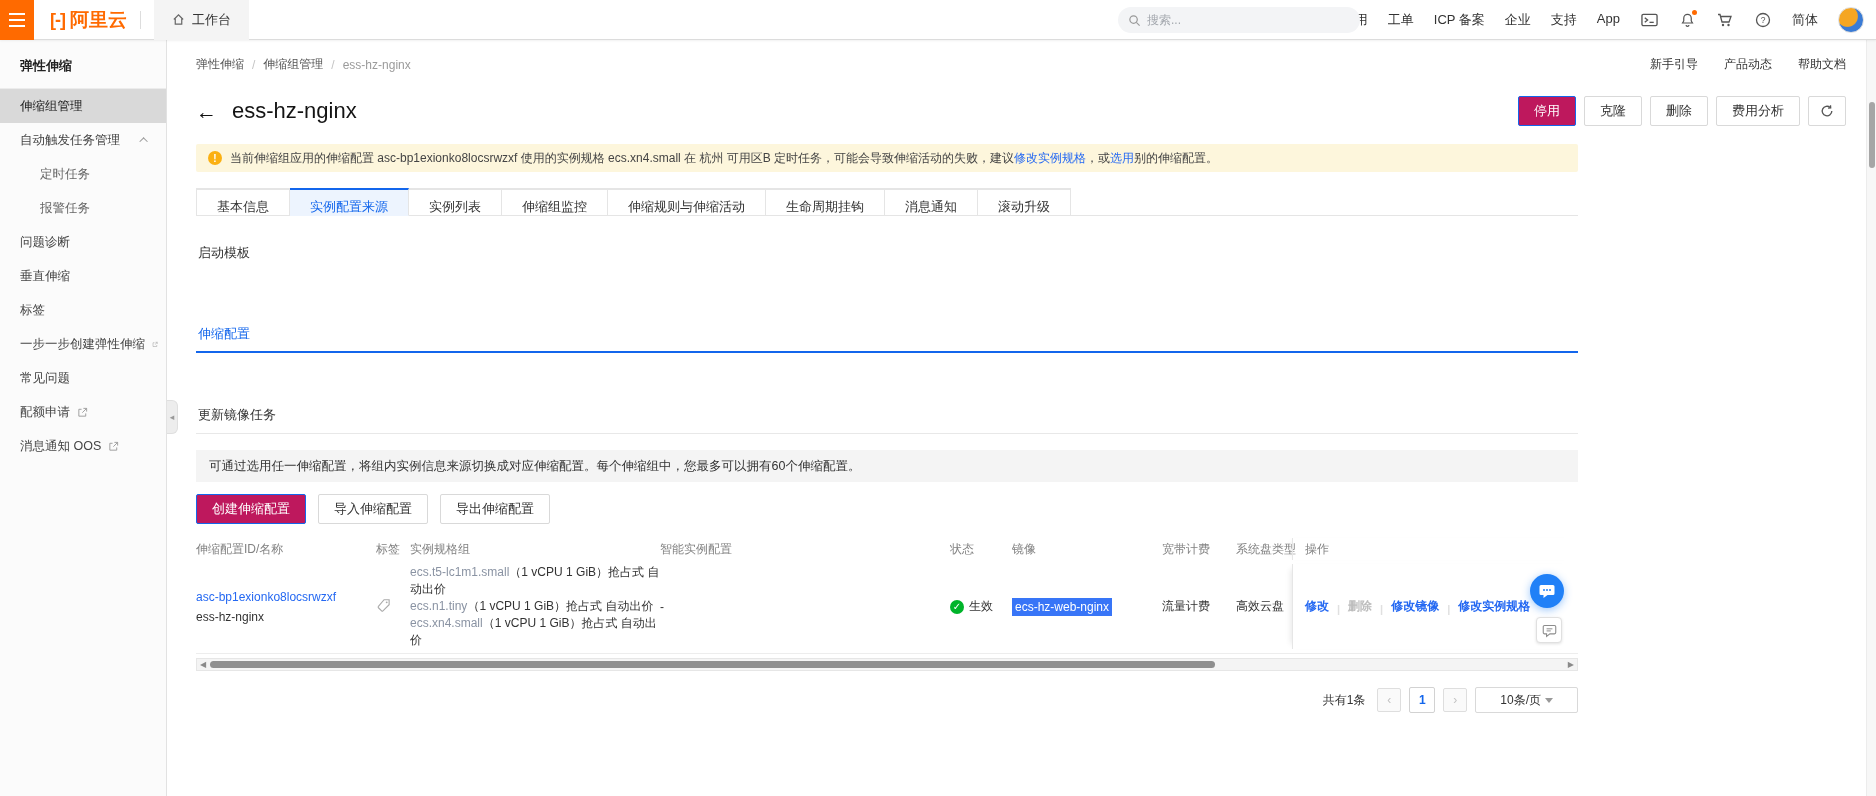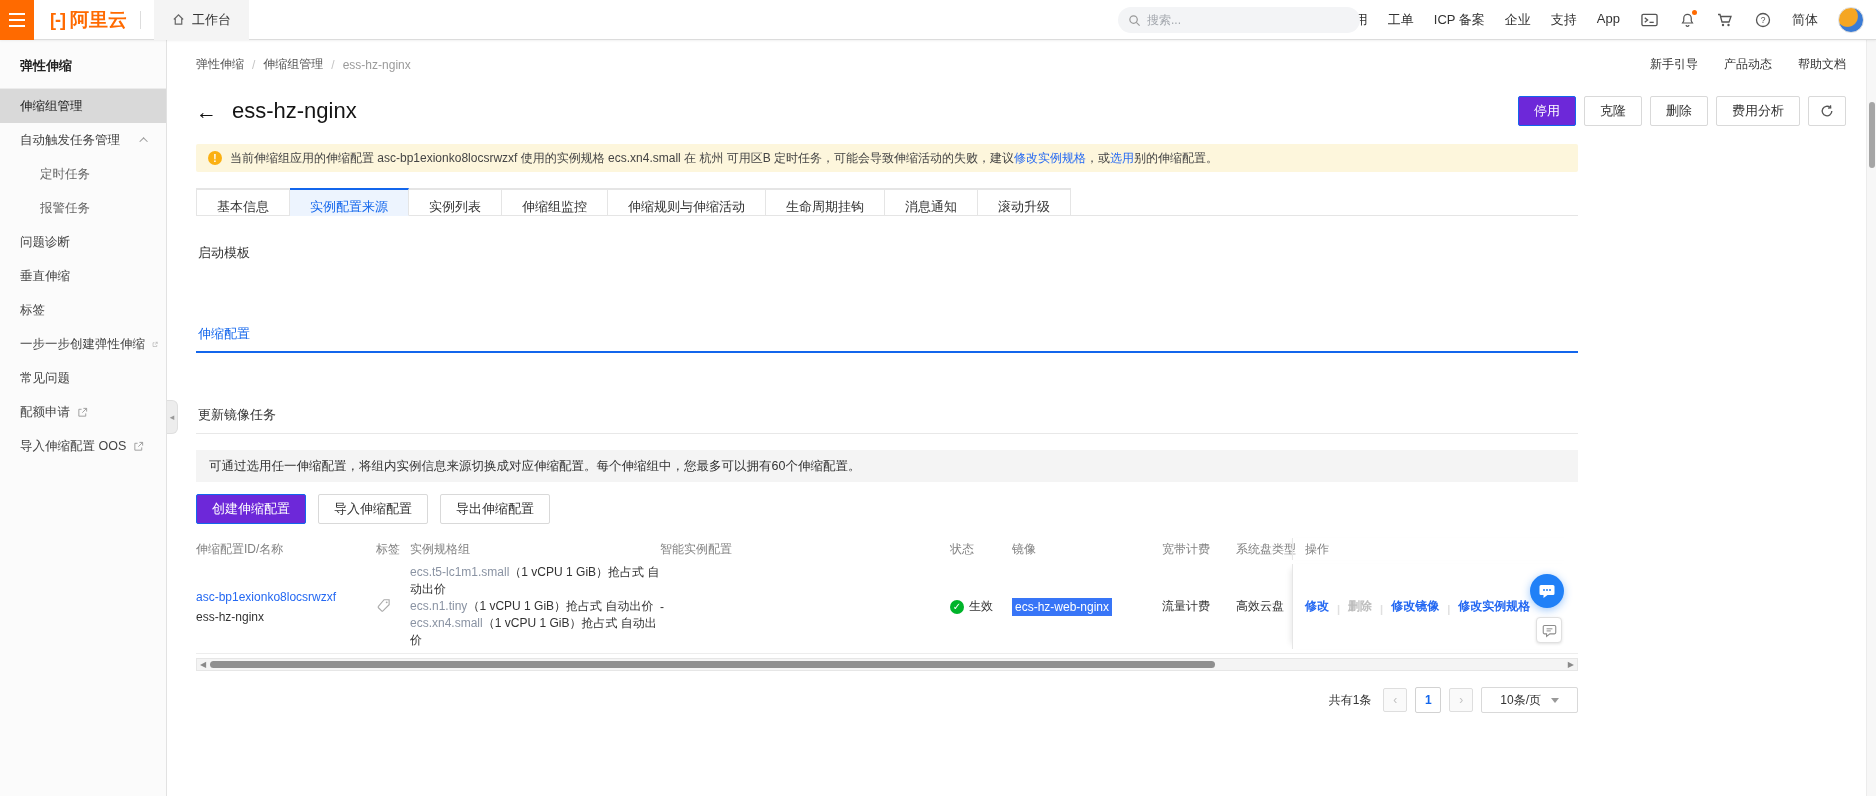--- a/index.html
+++ b/index.html
@@ -40,21 +40,21 @@
   .bc-item.last { color:#9b9b9b; cursor:default; }
   .bc-sep { color:#c5c5c5; margin:0 8px; font-size:12px; }
   .help-links { margin-left:auto; display:flex; gap:26px; }
   .help-link { font-size:12px; color:#333; cursor:pointer; }
 
   .title-row { position:absolute; top:48px; left:28px; right:20px; height:46px; display:flex; align-items:center; }
   .back-arrow { font-size:21px; color:#111; margin-right:15px; cursor:pointer; line-height:1; }
   .page-title { font-size:22px; font-weight:500; color:#141414; }
   .actions { margin-left:auto; display:flex; gap:8px; align-items:center; }
   .btn { height:30px; padding:0 15px; font-size:13px; border:1px solid #d9d9d9; background:#fff; color:#333; border-radius:2px; cursor:pointer; white-space:nowrap; }
-  .btn-primary { background:#6d28d9; border-color:#1366EC; color:#fff; }
+  .btn-primary { background:#be185d; border-color:#1366EC; color:#fff; }
   .btn-icon { width:38px; padding:0; display:flex; align-items:center; justify-content:center; }
 
   .content { position:absolute; left:28px; top:104px; width:1382px; }
   .banner { height:28px; background:#FDF6DC; display:flex; align-items:center; padding:0 12px; gap:8px; font-size:12px; color:#444; border-radius:2px; }
   .warn-icon { flex:none; width:14px; height:14px; border-radius:50%; background:#FBB012; color:#fff; font-size:10px; font-weight:bold; display:flex; align-items:center; justify-content:center; }
   .bn-link { color:#2468F2; cursor:pointer; }
 
   .tabs { display:flex; margin-top:16px; border-bottom:1px solid #e5e5e5; }
   .tab { padding:0 20px; height:28px; line-height:33px; font-size:13px; color:#333; background:#fff; border:1px solid #e5e5e5; border-left:none; border-top:2px solid #e5e5e5; margin-bottom:-1px; cursor:pointer; white-space:nowrap; }
   .tab:first-child { border-left:1px solid #e5e5e5; }
@@ -96,21 +96,21 @@
   .act-sep { color:#e0e0e0; margin:0 8px; font-size:11px; }
 
   .hscroll { position:relative; height:13px; background:#f4f4f4; border:1px solid #e6e6e6; margin-top:4px; display:flex; align-items:center; justify-content:space-between; padding:0 3px; }
   .hs-arrow { font-size:8px; color:#8a8a8a; line-height:1; cursor:pointer; }
   .hs-thumb { position:absolute; left:13px; top:2px; width:1005px; height:7px; background:#8f8f8f; border-radius:4px; cursor:grab; }
 
   .pager { margin-top:16px; display:flex; justify-content:flex-end; align-items:center; gap:8px; font-size:12px; color:#333; }
   .pg-total { margin-right:4px; color:#333; }
   .pg-btn { width:24px; height:24px; border:1px solid #dedede; background:#fafafa; color:#c2c2c2; display:flex; align-items:center; justify-content:center; border-radius:2px; font-size:12px; cursor:pointer; }
   .pg-cur { width:26px; height:26px; border:1px solid #d2d2d2; background:#fff; color:#1366EC; font-weight:bold; display:flex; align-items:center; justify-content:center; border-radius:2px; cursor:pointer; }
-  .pg-size { height:26px; border:1px solid #d9d9d9; border-radius:2px; display:flex; align-items:center; padding:0 18px; gap:10px; color:#333; background:#fff; cursor:pointer; }
+  .pg-size { height:26px; border:1px solid #d9d9d9; border-radius:2px; display:flex; align-items:center; padding:0 24px; gap:4px; color:#333; background:#fff; cursor:pointer; }
   .caret-down { width:0; height:0; border-left:4px solid transparent; border-right:4px solid transparent; border-top:5px solid #999; }
 
   .float-chat { position:absolute; left:1530px; top:574px; width:34px; height:34px; border-radius:50%; background:#2080F7; box-shadow:0 2px 8px rgba(32,128,247,.45); display:flex; align-items:center; justify-content:center; cursor:pointer; z-index:40; }
   .float-msg { position:absolute; left:1536px; top:617px; width:26px; height:26px; border:1px solid #e0e0e0; background:#fff; border-radius:4px; box-shadow:0 1px 3px rgba(0,0,0,.12); display:flex; align-items:center; justify-content:center; cursor:pointer; z-index:40; }
 
   .vscroll { position:absolute; right:0; top:40px; width:10px; bottom:0; background:#f7f7f7; border-left:1px solid #ececec; z-index:25; }
   .vs-thumb { position:absolute; left:2px; top:62px; width:6px; height:66px; background:#a6a6a6; border-radius:3px; cursor:grab; }
 </style>
 </head>
 <body>
@@ -217,21 +217,21 @@
         <span class="sd-label">常见问题</span>
       </div>
       <div class="sd-item">
         <span class="sd-label">配额申请</span>
         <svg class="ext-icon" width="11" height="11" viewBox="0 0 12 12">
           <path d="M5 2.5H2v7.5h7.5V7" fill="none" stroke="#999"></path>
           <path d="M7 1.5h3.5V5M10.5 1.5L5.8 6.2" fill="none" stroke="#999"></path>
         </svg>
       </div>
       <div class="sd-item">
-        <span class="sd-label">导入伸缩配置 OOS</span>
+        <span class="sd-label">消息通知 OOS</span>
         <svg class="ext-icon" width="11" height="11" viewBox="0 0 12 12">
           <path d="M5 2.5H2v7.5h7.5V7" fill="none" stroke="#999"></path>
           <path d="M7 1.5h3.5V5M10.5 1.5L5.8 6.2" fill="none" stroke="#999"></path>
         </svg>
       </div>
     </div>
 </div>
 <div class="collapse-handle">◂</div>
 
 <div class="main">

